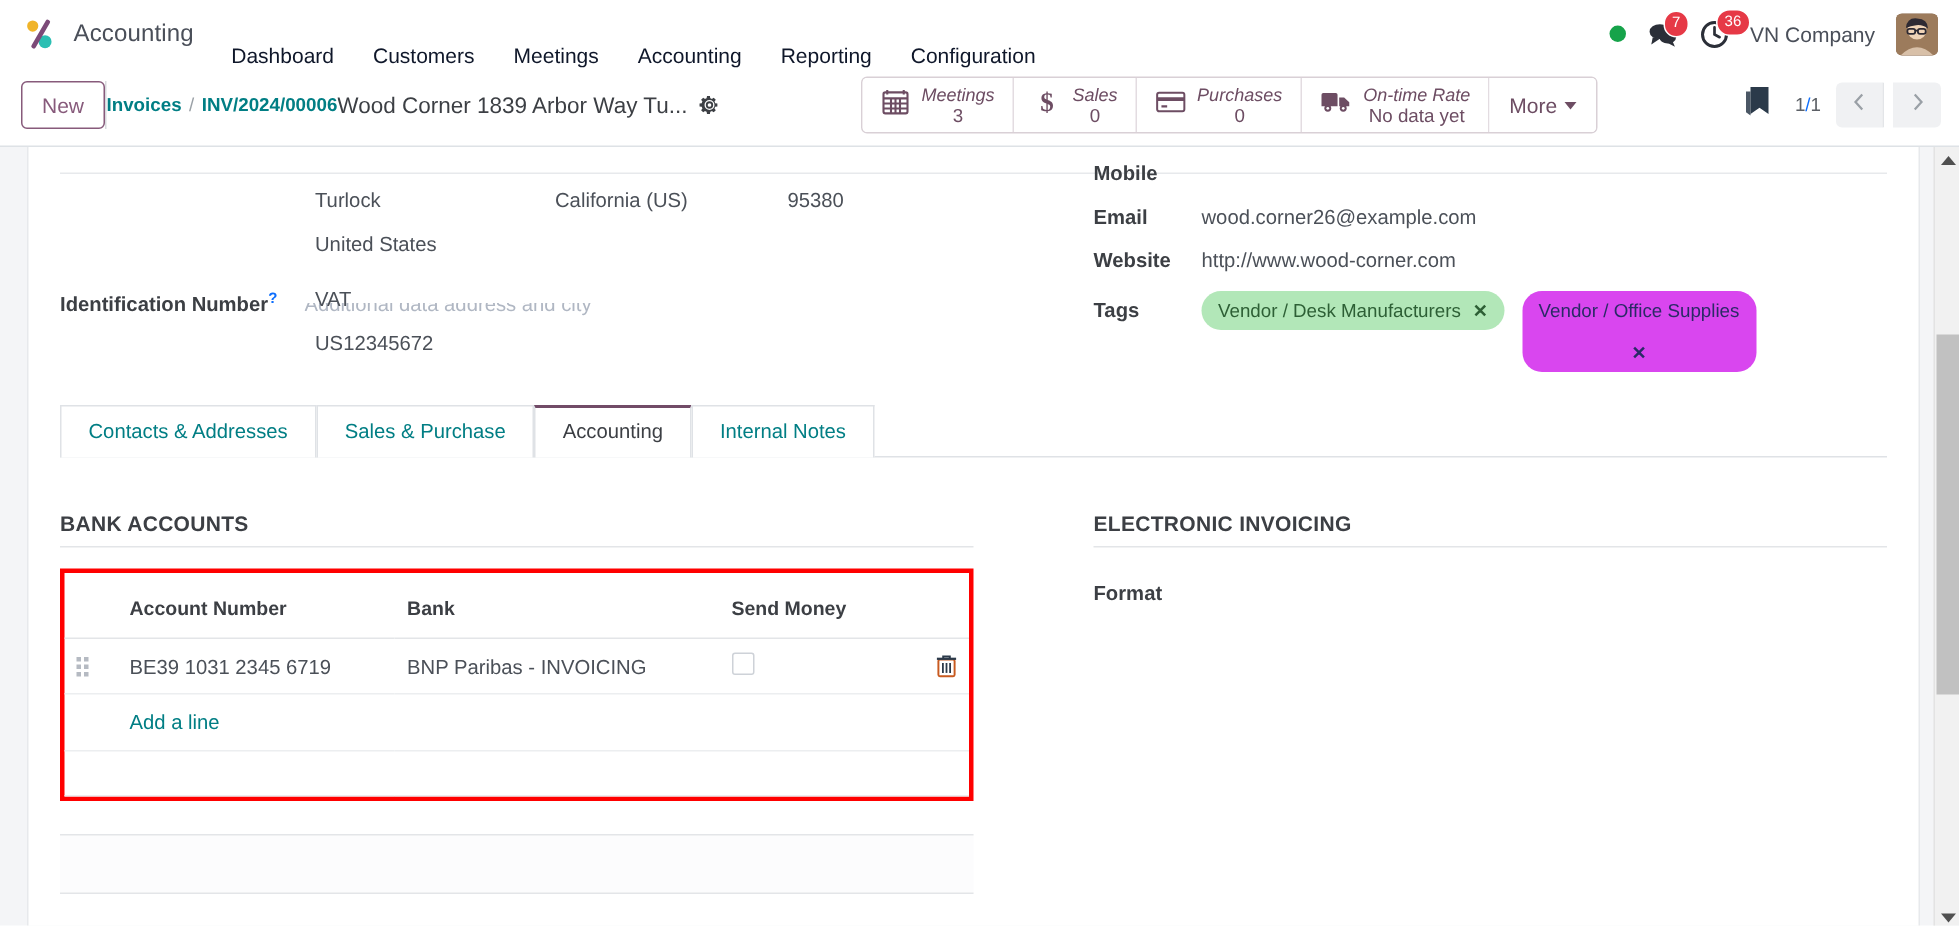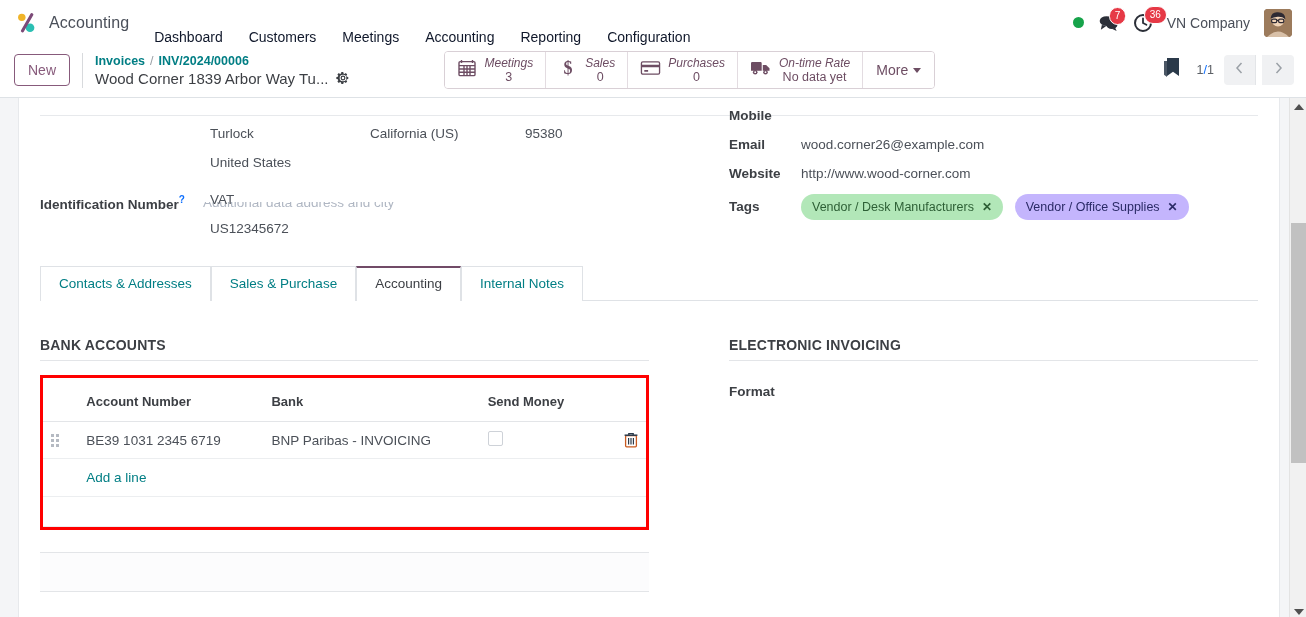--- a/index.html
+++ b/index.html
@@ -77,23 +77,22 @@
     background: #fff;
     font-size: 14px;
     border-radius: 4px;
     padding: 6px 13px;
     cursor: pointer;
     align-self: center;
     line-height: 1.3;
   }
   .breadcrumb-wrap {
     border-left: 1px solid #d8dadd;
-    margin-left: 12px;
-    padding-left: 12px;
-    display: flex; flex-direction: column; justify-content: center;
+    padding-left: 0;
+    display: flex; flex-direction: row; justify-content: center;
   }
   .bc-line1 { font-size: 12.5px; line-height: 16px; display:flex; align-items:center; gap:5px; }
   .bc-link { color: #017e84; cursor: pointer; font-weight: 600; }
   .bc-sep { color: #9aa0a6; font-weight: 400; }
   .bc-cur { color: #017e84; font-weight: 600; }
   .bc-line2 {
     font-size: 15px; color: #3c3f44; line-height: 19px;
     display: flex; align-items: center; gap: 8px; max-width: 300px;
   }
   .bc-title { white-space: nowrap; overflow: hidden; text-overflow: ellipsis; }
@@ -577,21 +576,21 @@
           <div class="fval">http://www.wood-corner.com</div>
         </div>
 
         <div class="frow" style="margin-top:4px">
           <div class="flabel narrow">Tags</div>
           <div class="fval" style="padding-top:1px">
             <span class="tag" id="tag0" style="background: rgb(178, 231, 184); color: rgb(45, 95, 53);">
               <span>Vendor / Desk Manufacturers</span>
               <span class="tag-x">✕</span>
             </span>
-            <span class="tag" id="tag1" style="background: #c4b5fd; color: rgb(42, 42, 102);">
+            <span class="tag" id="tag1" style="background: #d946ef; color: rgb(42, 42, 102); flex-direction: column;">
               <span>Vendor / Office Supplies</span>
               <span class="tag-x">✕</span>
             </span>
           </div>
         </div>
       </div>
     </div>
 
     <div class="tabs">
       <div class="tab">Contacts &amp; Addresses</div>

